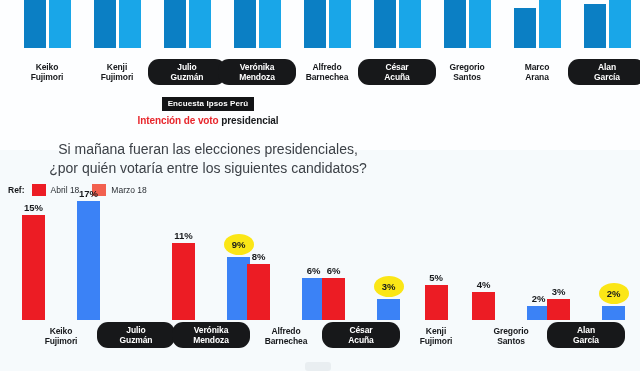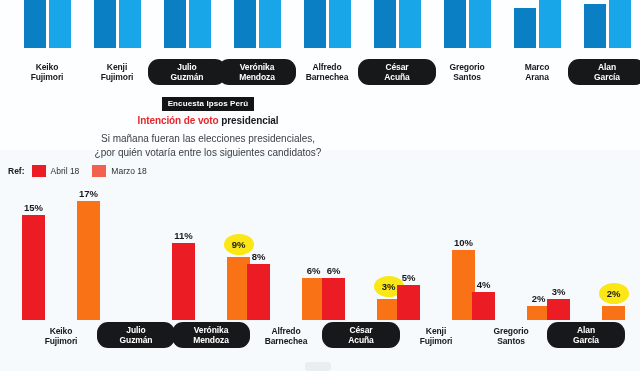--- a/index.html
+++ b/index.html
@@ -49,21 +49,21 @@
     display:inline-block;background:#131416;color:#ffffff;
     font-size:8px;font-weight:bold;padding:2.5px 6px 3px 6px;
     letter-spacing:0.1px;
   }
   .h-title{
     margin-top:4px;font-size:10px;font-weight:bold;color:#17191c;
     letter-spacing:-0.1px;
   }
   .h-title .red{color:#e8262c;}
   .h-sub{
-    margin-top:6px;font-size:10px;color:#3c4147;line-height:1.35;
+    margin-top:14px;font-size:14px;color:#3c4147;line-height:1.35;
   }
   .legend{margin-top:6px;display:flex;align-items:center;gap:5px;}
   .legend .ref{font-size:8.5px;font-weight:bold;color:#17191c;margin-right:2px;}
   .sw{width:14px;height:12px;display:inline-block;}
   .sw.dark{background:#ec1c24;}
   .sw.light{background:#f2604f;}
   .legend .lt{font-size:8.5px;color:#2b2f34;margin-right:8px;}
 
   
   .bottom-chart{
@@ -71,21 +71,21 @@
   }
   .bgroup{
     position:absolute;bottom:0;width:78px;height:172px;
   }
   .bbars{
     position:absolute;bottom:28px;left:0;width:78px;height:140px;
     display:flex;justify-content:center;align-items:flex-end;gap:4px;
   }
   .bbar{width:23px;position:relative;}
   .bbar.a{background:#ec1c24;}
-  .bbar.b{background:#f97316;margin-left:28px;}
+  .bbar.b{background:#3b82f6;margin-left:28px;}
   .bval{
     position:absolute;left:50%;transform:translateX(-50%);
     top:-13px;font-size:9.5px;font-weight:bold;color:#17191c;
     white-space:nowrap;
   }
   .bval.high{
     background:#fbe616;border-radius:50%;
     width:30px;height:21px;line-height:21px;text-align:center;
     top:-23px;font-size:9.5px;
   }
@@ -280,23 +280,20 @@
         <div>César</div>
         <div>Acuña</div>
       </div>
     </div>
 
     <div class="bgroup" style="left:397px;">
       <div class="bbars">
         <div class="bbar a" style="height:35px;">
           <span class="bval">5%</span>
         </div>
-        <div class="bbar b" style="height:70px;">
-          <span class="bval">10%</span>
-        </div>
       </div>
       <div class="blabel">
         <div>Kenji</div>
         <div>Fujimori</div>
       </div>
     </div>
 
     <div class="bgroup" style="left:472px;">
       <div class="bbars">
         <div class="bbar a" style="height:28px;">

